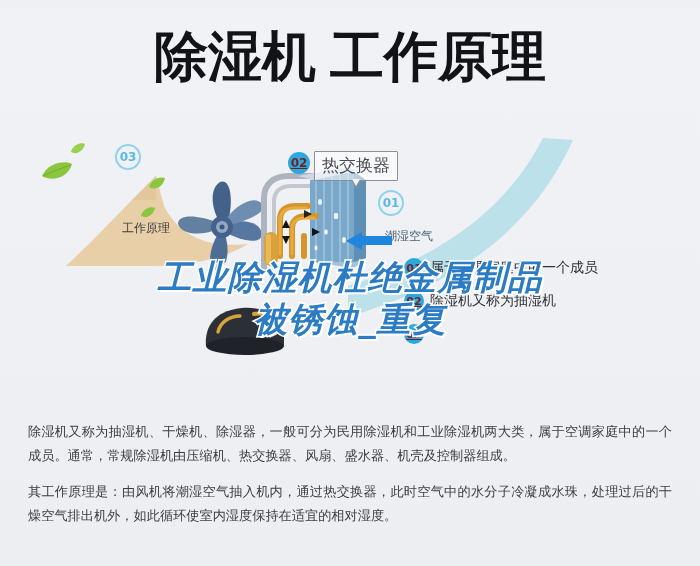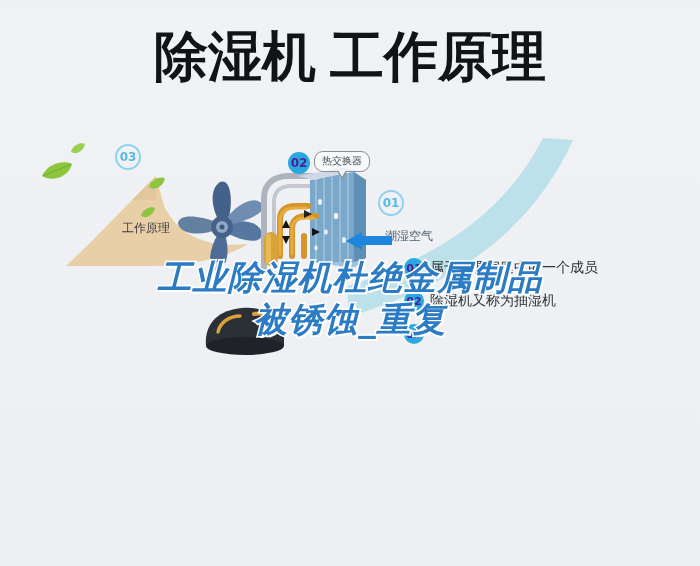--- a/index.html
+++ b/index.html
@@ -71,39 +71,39 @@
   .tank svg{display:block;}
 
   
   .badge{
     position:absolute;
     width:22px;height:22px;border-radius:50%;
     display:flex;align-items:center;justify-content:center;
     font-size:12px;font-weight:bold;line-height:1;
     font-family:"DejaVu Sans","Liberation Sans",sans-serif;
   }
-  .badge.filled{background:#2aa8e0;color:#4c1d95;}
+  .badge.filled{background:#2aa8e0;color:#7f1d1d;text-decoration:underline;}
   .badge.outline{background:transparent;color:#57b9e6;border:2px solid #8fd2ee;}
   .badge.small{width:20px;height:20px;font-size:11px;}
 
   .dlabel{
     position:absolute;
     font-size:12px;color:#3c3c42;
     white-space:nowrap;
     font-family:"DejaVu Sans","Liberation Sans",sans-serif;
   }
   .dlabel.light{color:#4c6170;}
 
   .bubble{
     position:absolute;
     border:1.4px solid #8d8f97;
-    border-radius:9px;
+    border-radius:1px;
     background:rgba(255,255,255,0.55);
     padding:2px 7px 3px 7px;
-    font-size:10px;color:#4a4c55;
+    font-size:17px;color:#4a4c55;
     white-space:nowrap;
     font-family:"DejaVu Sans","Liberation Sans",sans-serif;
     text-align:center;
   }
   .bubble .tail{
     position:absolute;left:50%;bottom:-9px;margin-left:-5px;
     width:0;height:0;
     border-left:5px solid transparent;border-right:5px solid transparent;
     border-top:9px solid #8d8f97;
   }
@@ -321,14 +321,18 @@
     <div class="step">
       <span class="badge filled small">03</span>
     </div>
   </div>
 
   <div class="overlay">
     <span class="ln">工业除湿机杜绝金属制品</span>
     <span class="ln">被锈蚀_重复</span>
   </div>
 
+  <div class="copy">
+    <p>除湿机又称为抽湿机、干燥机、除湿器，一般可分为民用除湿机和工业除湿机两大类，属于空调家庭中的一个成员。通常，常规除湿机由压缩机、热交换器、风扇、盛水器、机壳及控制器组成。</p>
+    <p>其工作原理是：由风机将潮湿空气抽入机内，通过热交换器，此时空气中的水分子冷凝成水珠，处理过后的干燥空气排出机外，如此循环使室内湿度保持在适宜的相对湿度。</p>
+  </div>
 
 </div>
 
 </body></html>

